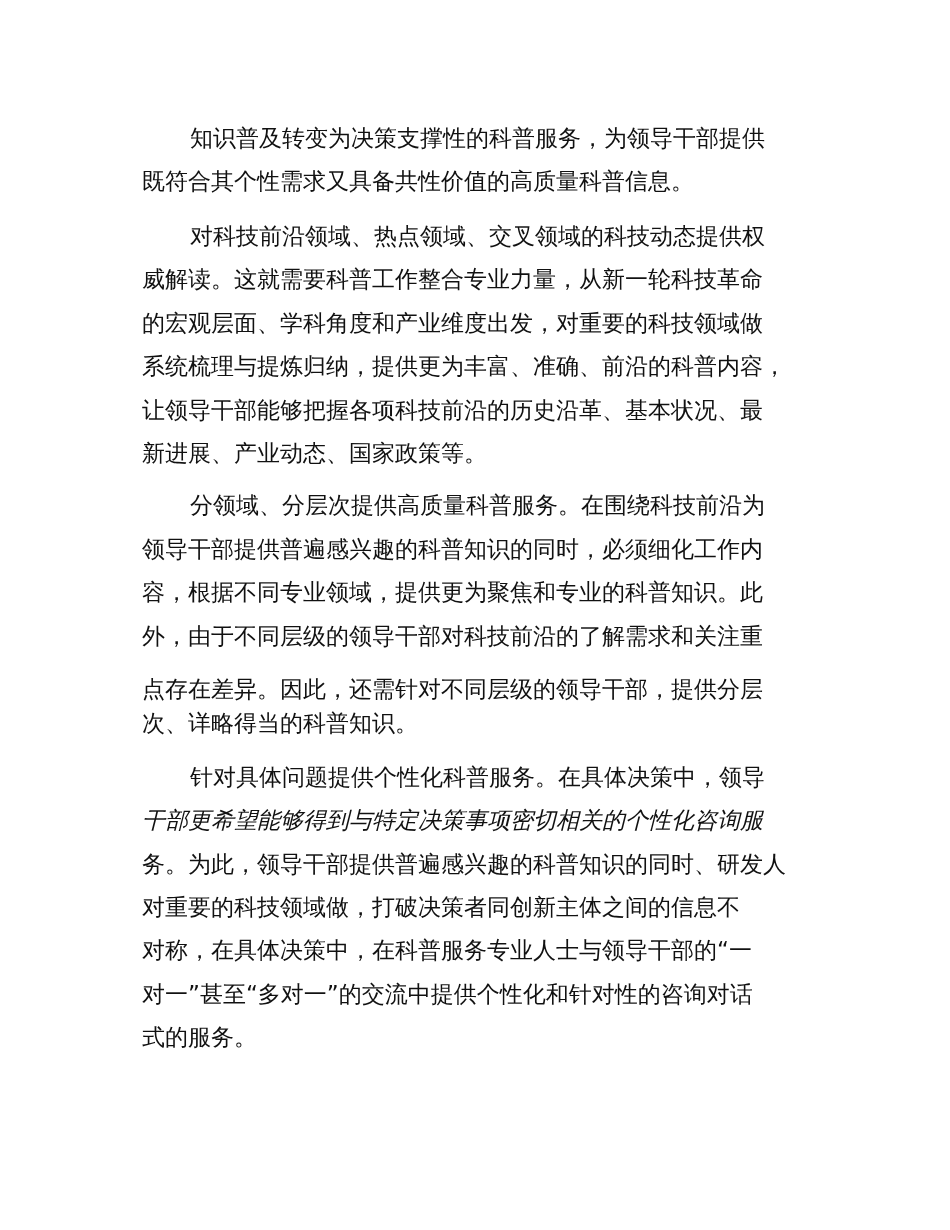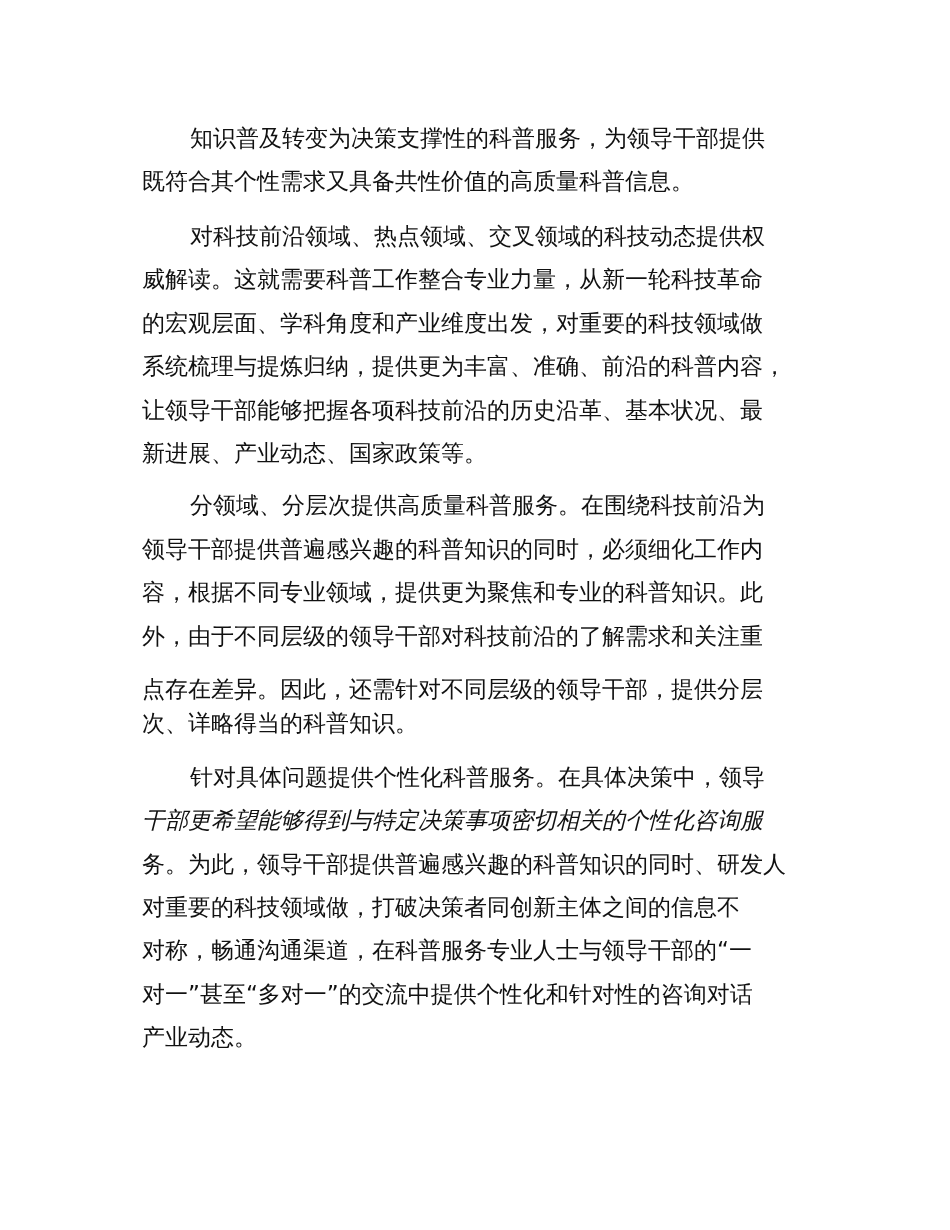--- a/index.html
+++ b/index.html
@@ -62,18 +62,18 @@
     <div class="line" style="top:621px;">外，由于不同层级的领导干部对科技前沿的了解需求和关注重</div>
     <div class="line" style="top:636px;margin-top:38px;">点存在差异。因此，还需针对不同层级的领导干部，提供分层</div>
     <div class="line" style="top:708px;">次、详略得当的科普知识。</div>
   </div>
 
   <div>
     <div class="line indent" style="top:762px;">针对具体问题提供个性化科普服务。在具体决策中，领导</div>
     <div class="line" style="top:805px;font-style:italic;">干部更希望能够得到与特定决策事项密切相关的个性化咨询服</div>
     <div class="line" style="top:849px;">务。为此，领导干部提供普遍感兴趣的科普知识的同时、研发人</div>
     <div class="line" style="top:892px;">对重要的科技领域做，打破决策者同创新主体之间的信息不</div>
-    <div class="line" style="top:935px;">对称，畅通沟通渠道，在科普服务专业人士与领导干部的“一</div>
+    <div class="line" style="top:935px;">对称，在具体决策中，在科普服务专业人士与领导干部的“一</div>
     <div class="line" style="top:979px;">对一”甚至“多对一”的交流中提供个性化和针对性的咨询对话</div>
-    <div class="line" style="top:1022px;">产业动态。</div>
+    <div class="line" style="top:1022px;">式的服务。</div>
   </div>
 
 </div>
 
 </body></html>

